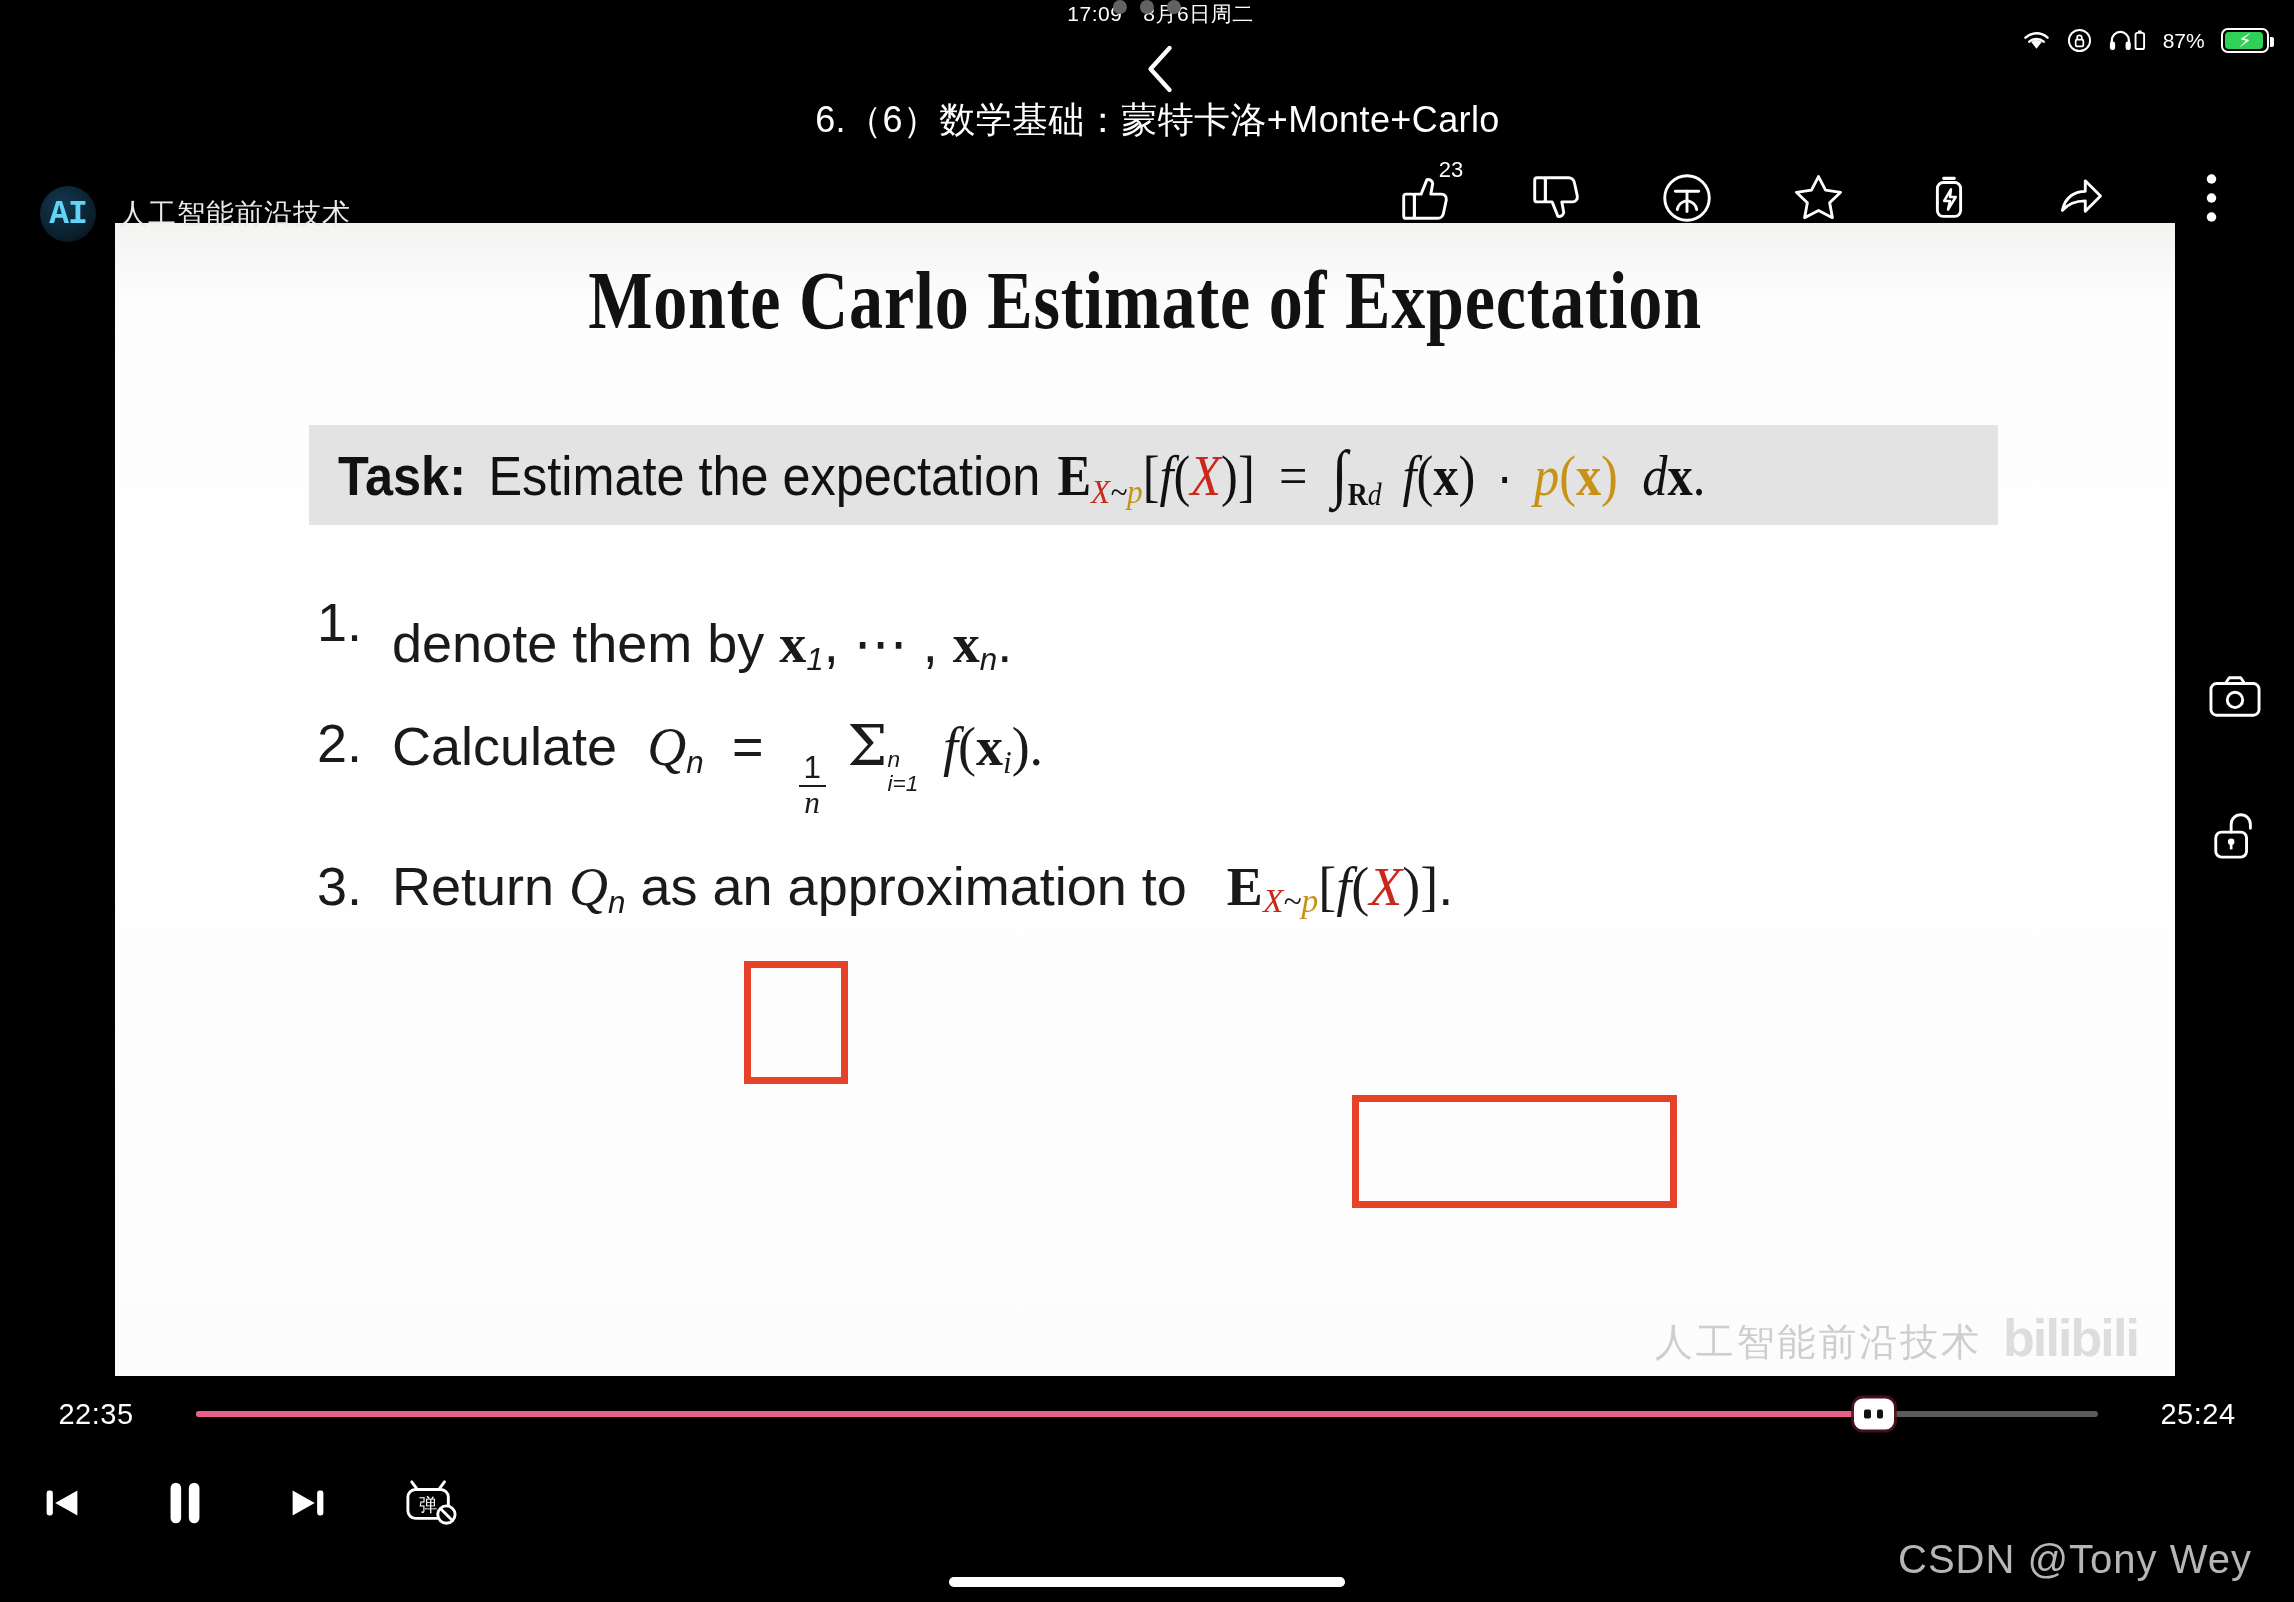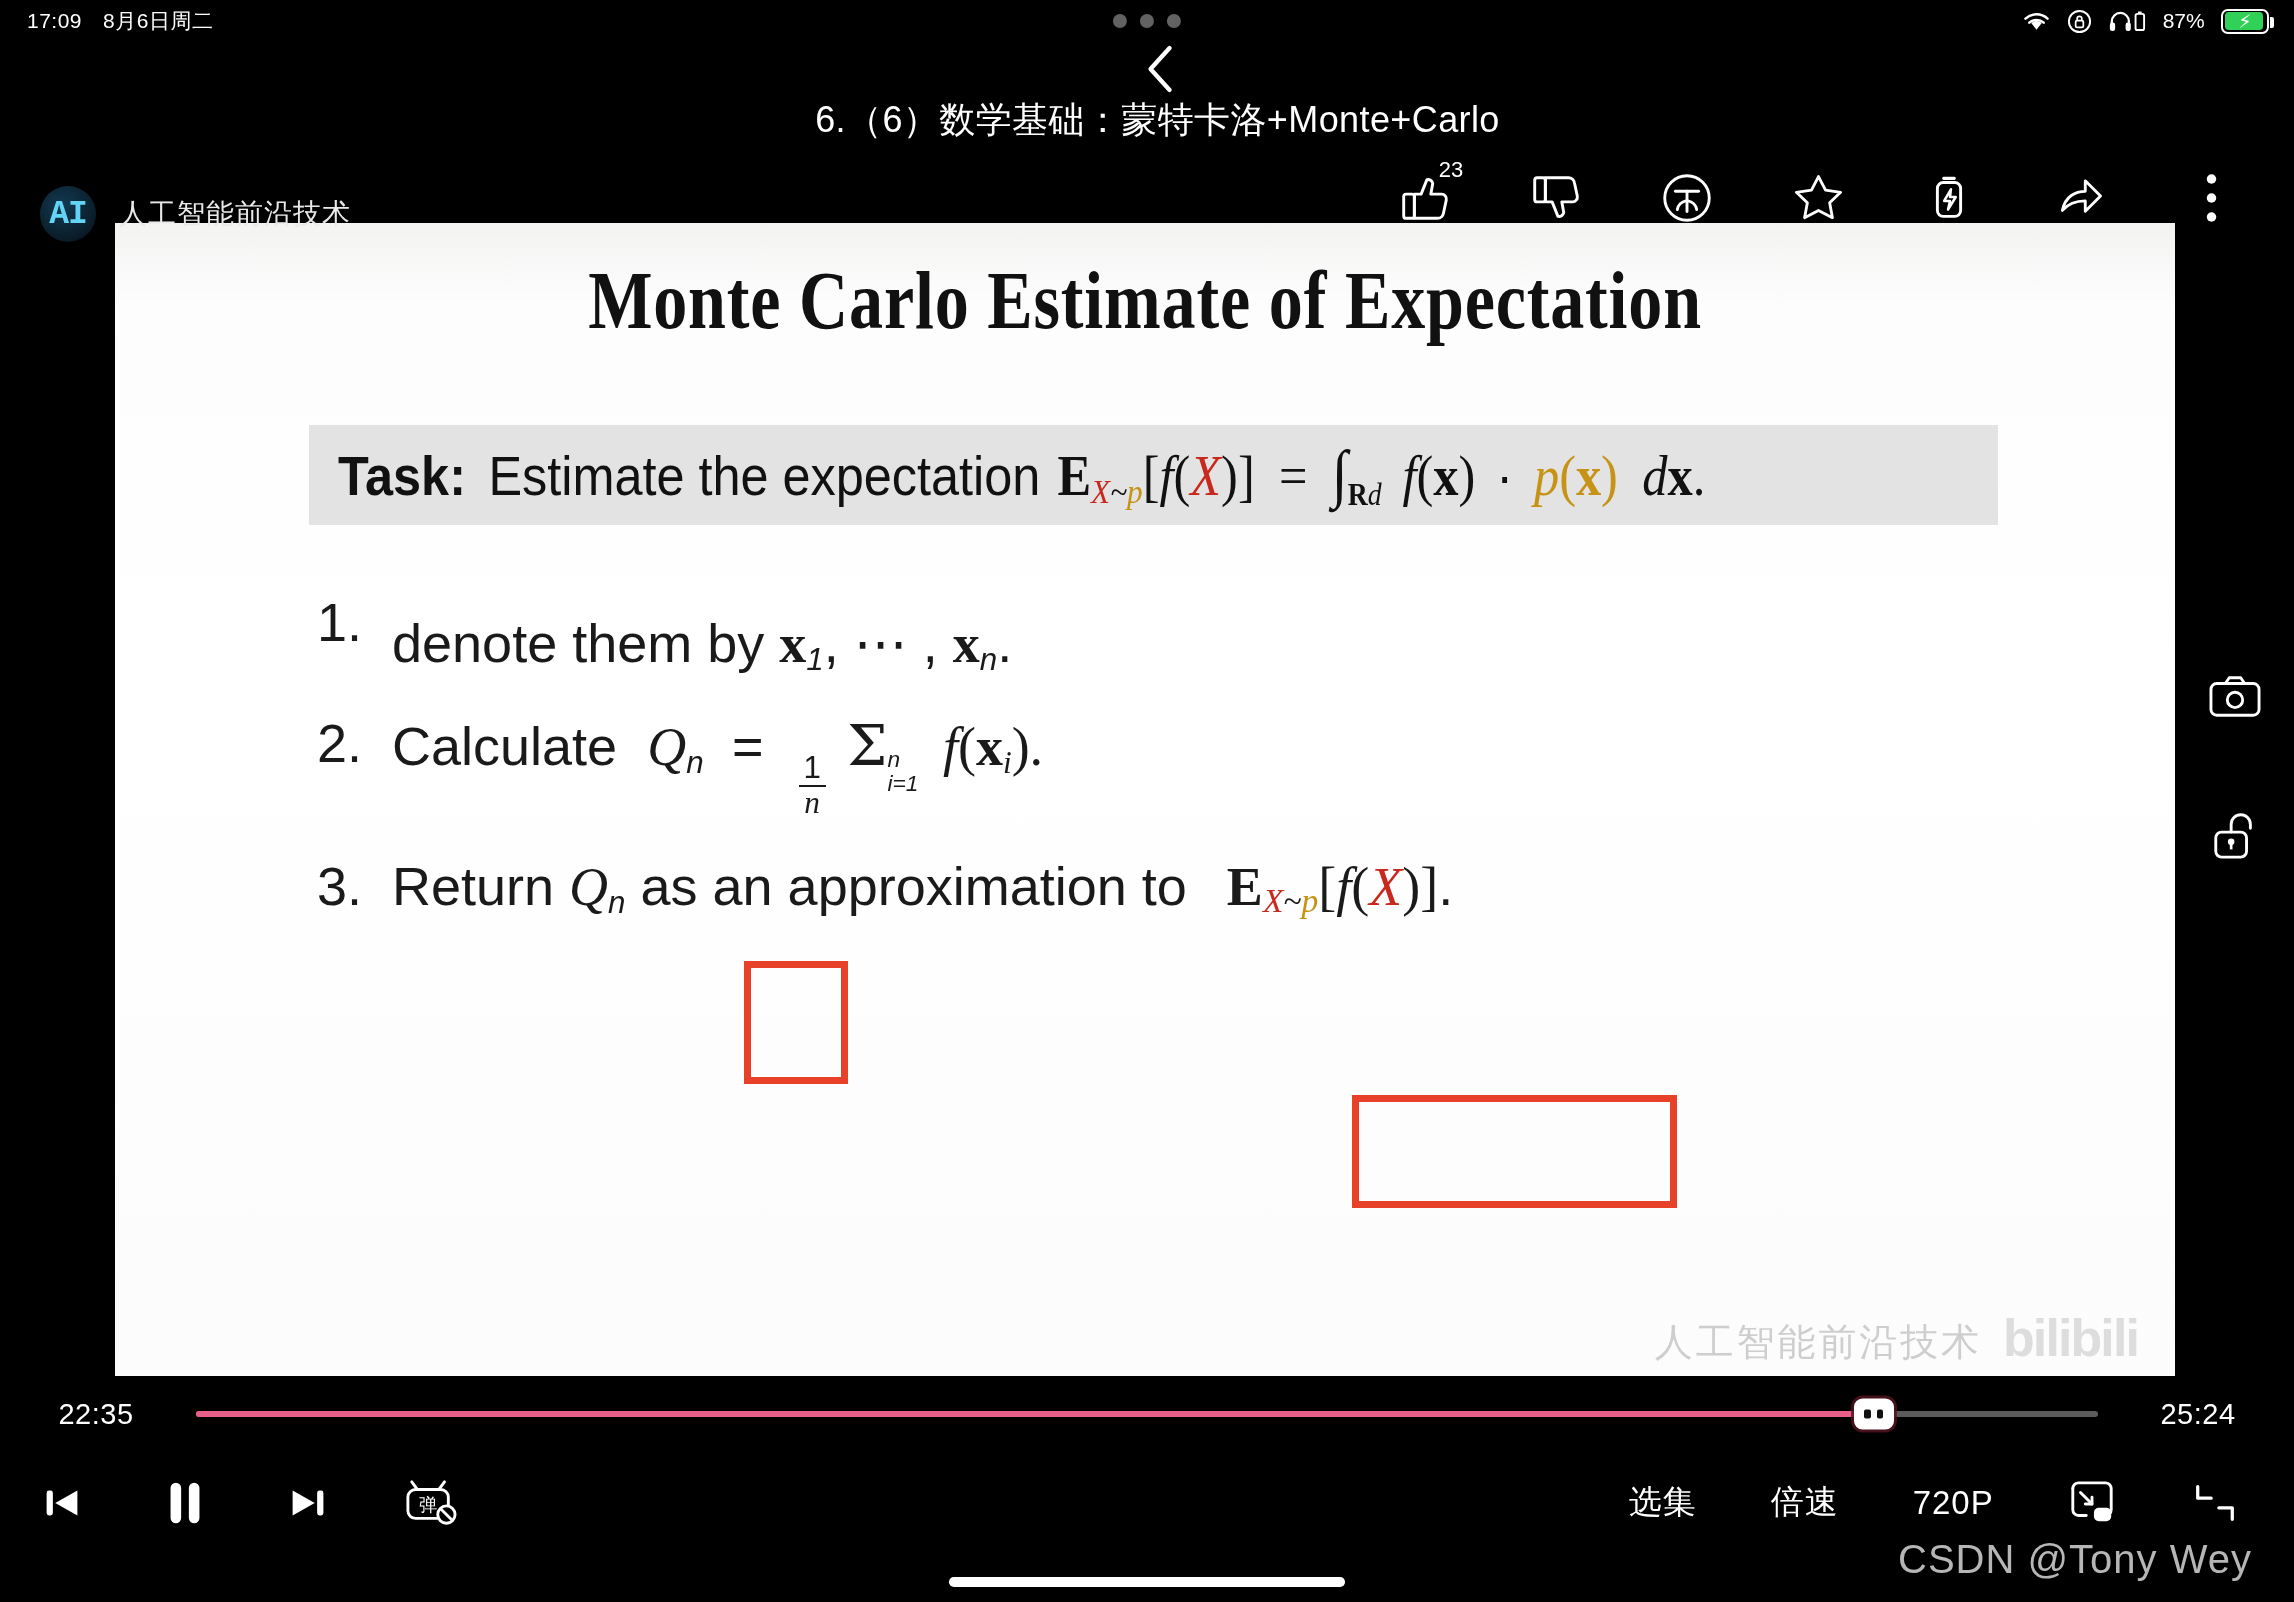--- a/index.html
+++ b/index.html
@@ -6,21 +6,21 @@
   html,body { background:#000; }
   body {
     width:2294px; height:1602px;
     font-family:"Liberation Sans","DejaVu Sans",sans-serif;
     color:#fff; overflow:hidden; position:relative;
   }
 
   
   .statusbar {
     position:absolute; top:0; left:0; width:2294px; height:42px;
-    display:flex; align-items:center; z-index:40;
+    display:flex; align-items:center; z-index:40;flex-direction:column;
   }
   .sb-left { display:flex; align-items:center; gap:21px; margin-left:27px; font-size:21px; letter-spacing:0.5px; }
   .sb-dots { position:absolute; left:50%; transform:translateX(-50%); display:flex; gap:12.5px; }
   .sb-dots i { width:14.4px; height:14.4px; border-radius:50%; background:#626262; display:block; }
   .sb-right { margin-left:auto; margin-right:25px; display:flex; align-items:center; gap:16.3px; font-size:21px; }
   .batt {
     width:48px; height:25px; border:2.4px solid #fff; border-radius:6.7px;
     position:relative; display:flex; align-items:center; justify-content:center;
   }
   .batt::after { content:""; position:absolute; right:-6.7px; top:6.7px; width:3.8px; height:10.6px; background:#fff; border-radius:0 1.9px 1.9px 0; }
@@ -399,41 +399,17 @@
             <path d="M15 13 L9 5" stroke="#fff" stroke-width="3" stroke-linecap="round"></path>
             <path d="M37 13 L43 5" stroke="#fff" stroke-width="3" stroke-linecap="round"></path>
             <text x="26" y="35" font-size="19" fill="#fff" text-anchor="middle" font-family="DejaVu Sans">弹</text>
             <circle cx="45" cy="39" r="9" stroke="#fff" stroke-width="3" fill="#000"></circle>
             <path d="M39.5 33.5 L50.5 44.5" stroke="#fff" stroke-width="3"></path>
           </svg>
       </span>
     </div>
   </div>
 
-  <div class="bb-right">
-    <div class="bb-text">选集</div>
-    <div class="bb-text">倍速</div>
-    <div class="bb-text">720P</div>
-    <div class="bb-btn">
-      <span>
-        <svg width="54" height="48" viewBox="0 0 56 50">
-            <path d="M8 10 a6 6 0 0 1 6 -6 h28 a6 6 0 0 1 6 6 v22 a6 6 0 0 1 -6 6 h-6" stroke="#fff" stroke-width="3" fill="none" stroke-linecap="round"></path>
-            <path d="M8 10 v22 a6 6 0 0 0 6 6 h8" stroke="#fff" stroke-width="3" fill="none" stroke-linecap="round"></path>
-            <path d="M16 14 L28 26" stroke="#fff" stroke-width="3" stroke-linecap="round"></path>
-            <path d="M28 19 v7 h-7" stroke="#fff" stroke-width="3" fill="none" stroke-linecap="round" stroke-linejoin="round"></path>
-            <rect x="30" y="30" width="18" height="14" rx="5" fill="#fff"></rect>
-          </svg>
-      </span>
-    </div>
-    <div class="bb-btn">
-      <span>
-        <svg width="50" height="48" viewBox="0 0 52 50">
-            <path d="M8 8 v12 h14" stroke="#fff" stroke-width="3.4" fill="none" stroke-linecap="round" stroke-linejoin="round"></path>
-            <path d="M44 42 v-12 h-14" stroke="#fff" stroke-width="3.4" fill="none" stroke-linecap="round" stroke-linejoin="round"></path>
-          </svg>
-      </span>
-    </div>
-  </div>
   <div class="csdn-wm">CSDN @Tony Wey</div>
 </div>
 
 <div class="home-indicator"></div>
 
 
 </body></html>

